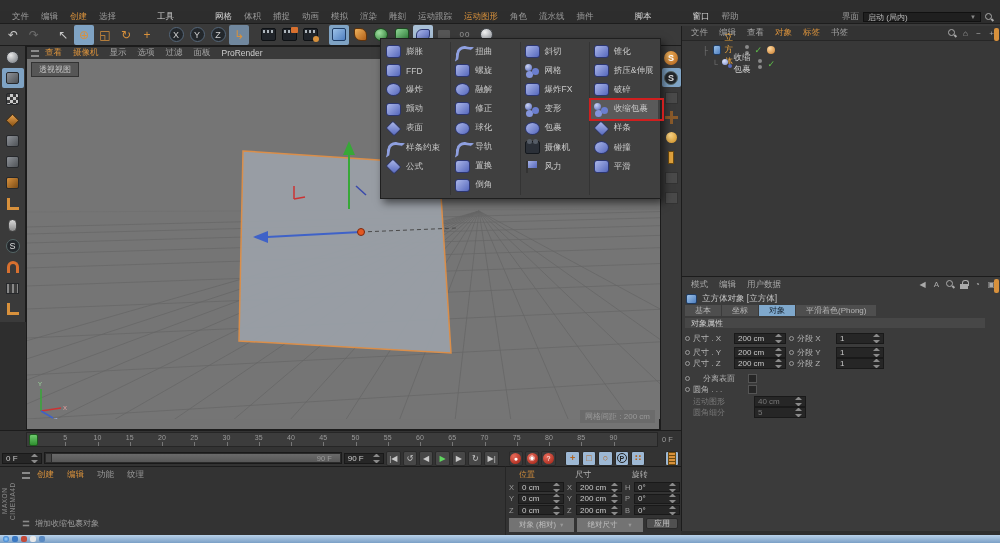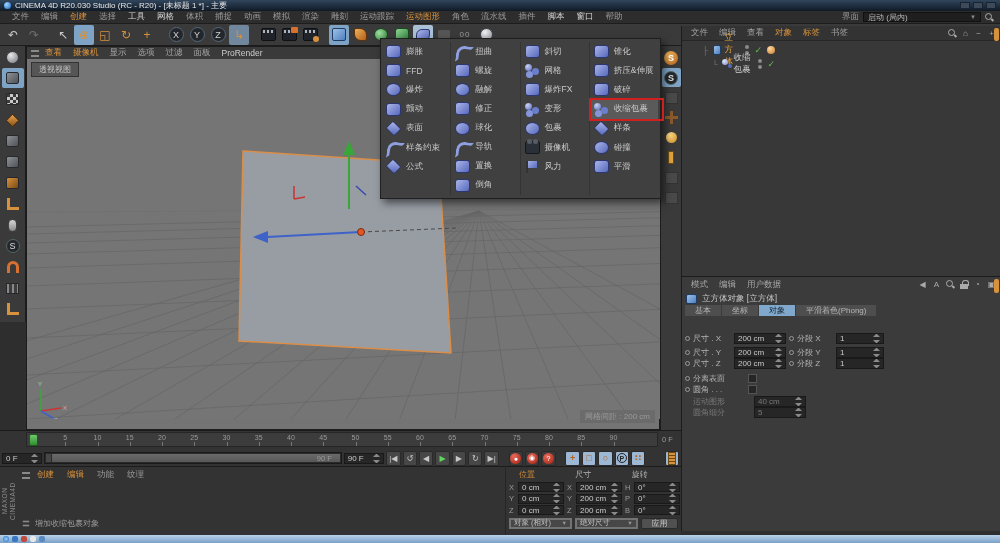--- a/index.html
+++ b/index.html
@@ -11,21 +11,21 @@
   
   .titlebar { left:0; top:0; width:1000px; height:11px; background:linear-gradient(#31455c,#101a26); color:#e6e6e6; display:flex; align-items:center; gap:4px; padding:0 4px; font-size:8px; }
   .c4d-logo { width:7px; height:7px; border-radius:50%; background:radial-gradient(circle at 35% 35%,#9fd4ff,#1a66c0); }
   .win-btns { margin-left:auto; display:flex; gap:3px; }
   .win-btn { width:10px; height:7px; background:#3c4a5a; border:1px solid #1a2430; }
 
   
   .menubar { left:0; top:11px; width:1000px; height:13px; background:#2d2d2d; border-bottom:1px solid #1d1d1d; display:flex; align-items:center; padding:0 6px; }
   .menubar .mi { padding:0 6px; color:#9b9b9b; font-size:8.5px; cursor:default; }
   .menubar .mi.orange { color:#d8913c; }
-  .menubar .mi.bright { color:#d6d6d6; }
+  .menubar .mi.bright { color:#d6d6d6;margin-left:29px; }
   .iface { margin-left:auto; display:flex; align-items:center; gap:4px; }
   .iface-label { color:#9b9b9b; font-size:8.5px; }
   .iface-select { width:118px; height:10px; background:#1f1f1f; border:1px solid #111; color:#bbb; font-size:8px; display:flex; align-items:center; padding:0 4px; }
   .iface-select .car { margin-left:auto; font-size:6px; color:#888; }
 
   
   .toolbar { left:0; top:24px; width:1000px; height:22px; background:#3a3a3a; border-bottom:1px solid #1c1c1c; display:flex; align-items:center; padding:0 3px; gap:1px; }
   .tb { width:20px; height:20px; display:flex; align-items:center; justify-content:center; border-radius:2px; font-size:12px; color:#c8c8c8; position:relative; }
   .tb.sep { width:7px; }
   .tb.sel { background:#7fa3c4; }
@@ -196,42 +196,33 @@
   .coords { left:505px; top:466px; width:176px; height:69px; background:#333; border-top:1px solid #1c1c1c; border-left:1px solid #262626; padding:2px 3px; }
   .coord-head { display:flex; font-size:8px; color:#b5b5b5; margin-bottom:2px; }
   .coord-head span { flex:1; padding-left:10px; }
   .coord-head span.orange { color:#d8913c; }
   .coord-grid { display:flex; flex-direction:column; gap:1.5px; }
   .coord-row { display:flex; gap:3px; align-items:center; }
   .coord-cell { display:flex; align-items:center; gap:2px; flex:1; }
   .coord-cell .axis { font-size:7.5px; color:#9a9a9a; width:7px; }
   .coord-cell .field { flex:1; height:10px; }
   .coord-foot { display:flex; gap:3px; margin-top:2.5px; }
-  .dropdown { flex:1.2; height:11px; background:#474747; border:2px solid #737373; font-size:7.5px; color:#c0c0c0; display:flex; align-items:center; padding:0 3px; }
+  .dropdown { flex:1.2; height:11px; background:#474747; border:7px solid #737373; font-size:7.5px; color:#c0c0c0; display:flex; align-items:center; padding:0 3px; }
   .dropdown .car { margin-left:auto; font-size:5.5px; color:#999; }
   .apply-btn { flex:.8; height:11px; background:#505050; border:1px solid #2a2a2a; font-size:8px; color:#c8c8c8; display:flex; align-items:center; justify-content:center; border-radius:2px; }
 
   
   .taskbar { left:0; top:535px; width:1000px; height:8px; background:linear-gradient(#b9d2ea,#7ba0c6); display:flex; align-items:center; gap:3px; padding:0 3px; }
   .tk { width:6px; height:6px; border-radius:2px; }
 </style>
 </head>
 <body>
 
 <div class="screen">
 
-  <div class="abs titlebar">
-    <span class="c4d-logo"></span>
-    <span>CINEMA 4D R20.030 Studio (RC - R20) - [未标题 1 *] - 主要</span>
-    <span class="win-btns">
-      <span class="win-btn"></span>
-      <span class="win-btn"></span>
-      <span class="win-btn"></span>
-    </span>
-  </div>
 
   <div class="abs menubar">
     <div id="menu-items" style="display:flex;align-items:center;">
         <span class="mi">文件</span>
         <span class="mi">编辑</span>
         <span class="mi orange">创建</span>
         <span class="mi">选择</span>
         <span class="mi bright">工具</span>
         <span class="mi bright">网格</span>
         <span class="mi">体积</span>
@@ -538,20 +529,21 @@
     <div class="am-title">
       <span class="oi-cube"></span>
       <span>立方体对象 [立方体]</span>
     </div>
     <div class="am-tabs" id="am-tabs">
         <span class="am-tab">基本</span>
         <span class="am-tab">坐标</span>
         <span class="am-tab sel">对象</span>
         <span class="am-tab">平滑着色(Phong)</span>
       </div>
+    <div class="am-section">对象属性</div>
     <div id="am-rows">
         <div class="prop-row" style="top: 55px;">
           <span class="adot"></span>
           <span style="width: 38px;">尺寸 . X</span>
           <span class="field" style="width: 52px;">
             <span class="val">200 cm</span>
             <span class="spin"></span>
           </span>
           <span class="adot"></span>
           <span style="width: 36px;">分段 X</span>
@@ -583,21 +575,21 @@
           </span>
           <span class="adot"></span>
           <span style="width: 36px;">分段 Z</span>
           <span class="field" style="width: 48px;">
             <span class="val">1</span>
             <span class="spin"></span>
           </span>
         </div>
         <div class="prop-row" style="top: 95px;">
           <span class="adot"></span>
-          <span style="width: 52px;">分离表面</span>
+          <span style="width: 52px; text-align: center;">分离表面</span>
           <span class="chk"></span>
         </div>
         <div class="prop-row" style="top: 106px;">
           <span class="adot"></span>
           <span style="width: 52px;">圆角 . . .</span>
           <span class="chk"></span>
         </div>
         <div class="prop-row disabled" style="top: 118px;">
           <span style="width: 58px; margin-left: 8px;">运动图形</span>
           <span class="field" style="width: 52px;">

